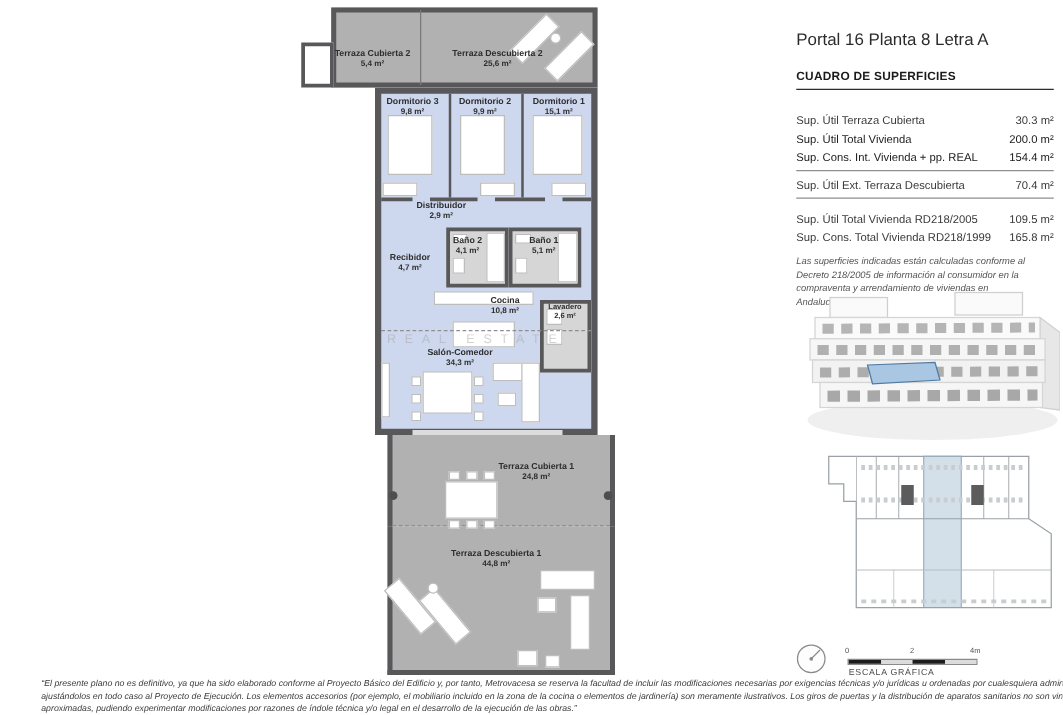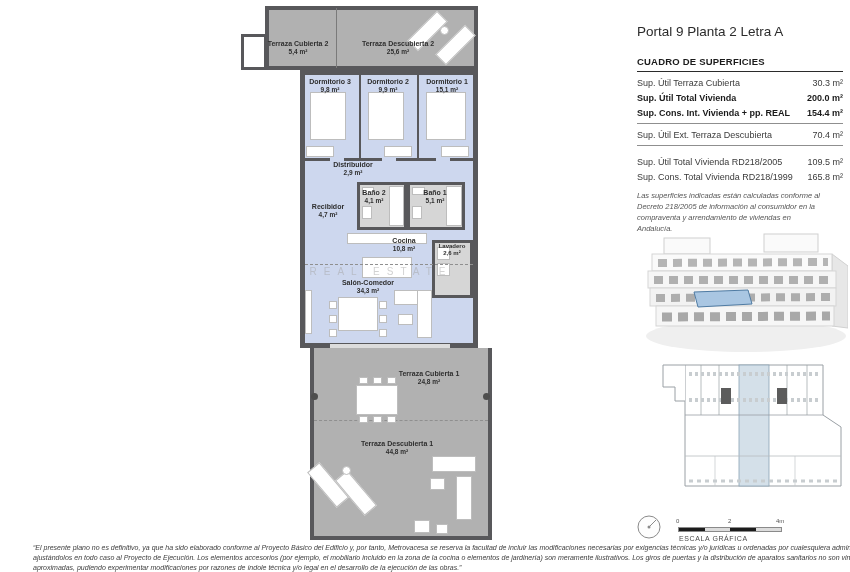--- a/index.html
+++ b/index.html
@@ -20,23 +20,23 @@
   .room-label{position:absolute;transform:translateX(-50%);text-align:center;color:#2e2e2e;line-height:1.2;white-space:nowrap;z-index:20;}
   .room-label .nm{font-size:7px;font-weight:bold;}
   .room-label .ar{font-size:6.5px;font-weight:bold;}
   .glass{position:absolute;background:#dcdcdc;}
   .watermark{position:absolute;left:238px;top:250px;width:286px;text-align:center;z-index:50;pointer-events:none;}
   .watermark .w1{font-family:"Liberation Serif",serif;font-size:33px;color:rgba(140,140,140,0.42);letter-spacing:1px;}
   .watermark .w2{font-size:10px;color:rgba(165,165,165,0.5);letter-spacing:7px;margin-top:16px;}
   
   .panel{position:absolute;left:637px;top:24px;width:206px;}
   .ptitle{font-size:13.5px;color:#2b2b2b;margin-bottom:17px;}
-  .thead{font-size:9.5px;font-weight:bold;color:#1a1a1a;border-bottom:1.5px solid #2b2b2b;padding-bottom:4px;margin-bottom:3px;letter-spacing:.2px;}
+  .thead{font-size:9.5px;font-weight:bold;color:#1a1a1a;border-bottom:1.5px solid #2b2b2b;padding-bottom:4px;margin-bottom:16px;letter-spacing:.2px;}
   .trow{display:flex;justify-content:space-between;font-size:9px;color:#3a3a3a;padding:2.5px 0;}
-  .trow.b{font-weight:bold;color:#1a1a1a;gap:12px;}
+  .trow.b{font-weight:normal;color:#1a1a1a;gap:12px;}
   .tsep{border-top:1px solid #8f8f8f;margin:3px 0;}
   .tgap{height:5px;}
   .tnote{font-size:7.5px;font-style:italic;color:#555;margin-top:7px;line-height:1.45;width:188px;}
   
   .scalebar{position:absolute;left:678px;top:521px;width:104px;height:18px;}
   .scalebar .bar{position:absolute;left:0;top:6px;width:104px;height:5px;border:1px solid #8a8a8a;display:flex;box-sizing:border-box;}
   .scalebar .seg{flex:1 1 0;}
   .s1{background:#1c1c1c;} .s2{background:#dcdcdc;}
   .tick{position:absolute;top:-3px;font-size:6px;color:#555;}
   .scale-label{position:absolute;left:679px;top:535px;font-size:7px;color:#4a4a4a;letter-spacing:.6px;}
@@ -181,21 +181,21 @@
     <div class="nm">Terraza Descubierta 1</div>
     <div class="ar">44,8 m²</div>
   </div>
 
   <div class="watermark">
     <div class="w2">REAL ESTATE</div>
   </div>
 </div>
 
 <div class="panel">
-  <div class="ptitle">Portal 9 Planta 2 Letra A</div>
+  <div class="ptitle">Portal 16 Planta 8 Letra A</div>
   <div class="thead">CUADRO DE SUPERFICIES</div>
 
   <div class="trow">
     <span>Sup. Útil Terraza Cubierta</span>
     <span>30.3 m²</span>
   </div>
   <div class="trow b">
     <span>Sup. Útil Total Vivienda</span>
     <span>200.0 m²</span>
   </div>

